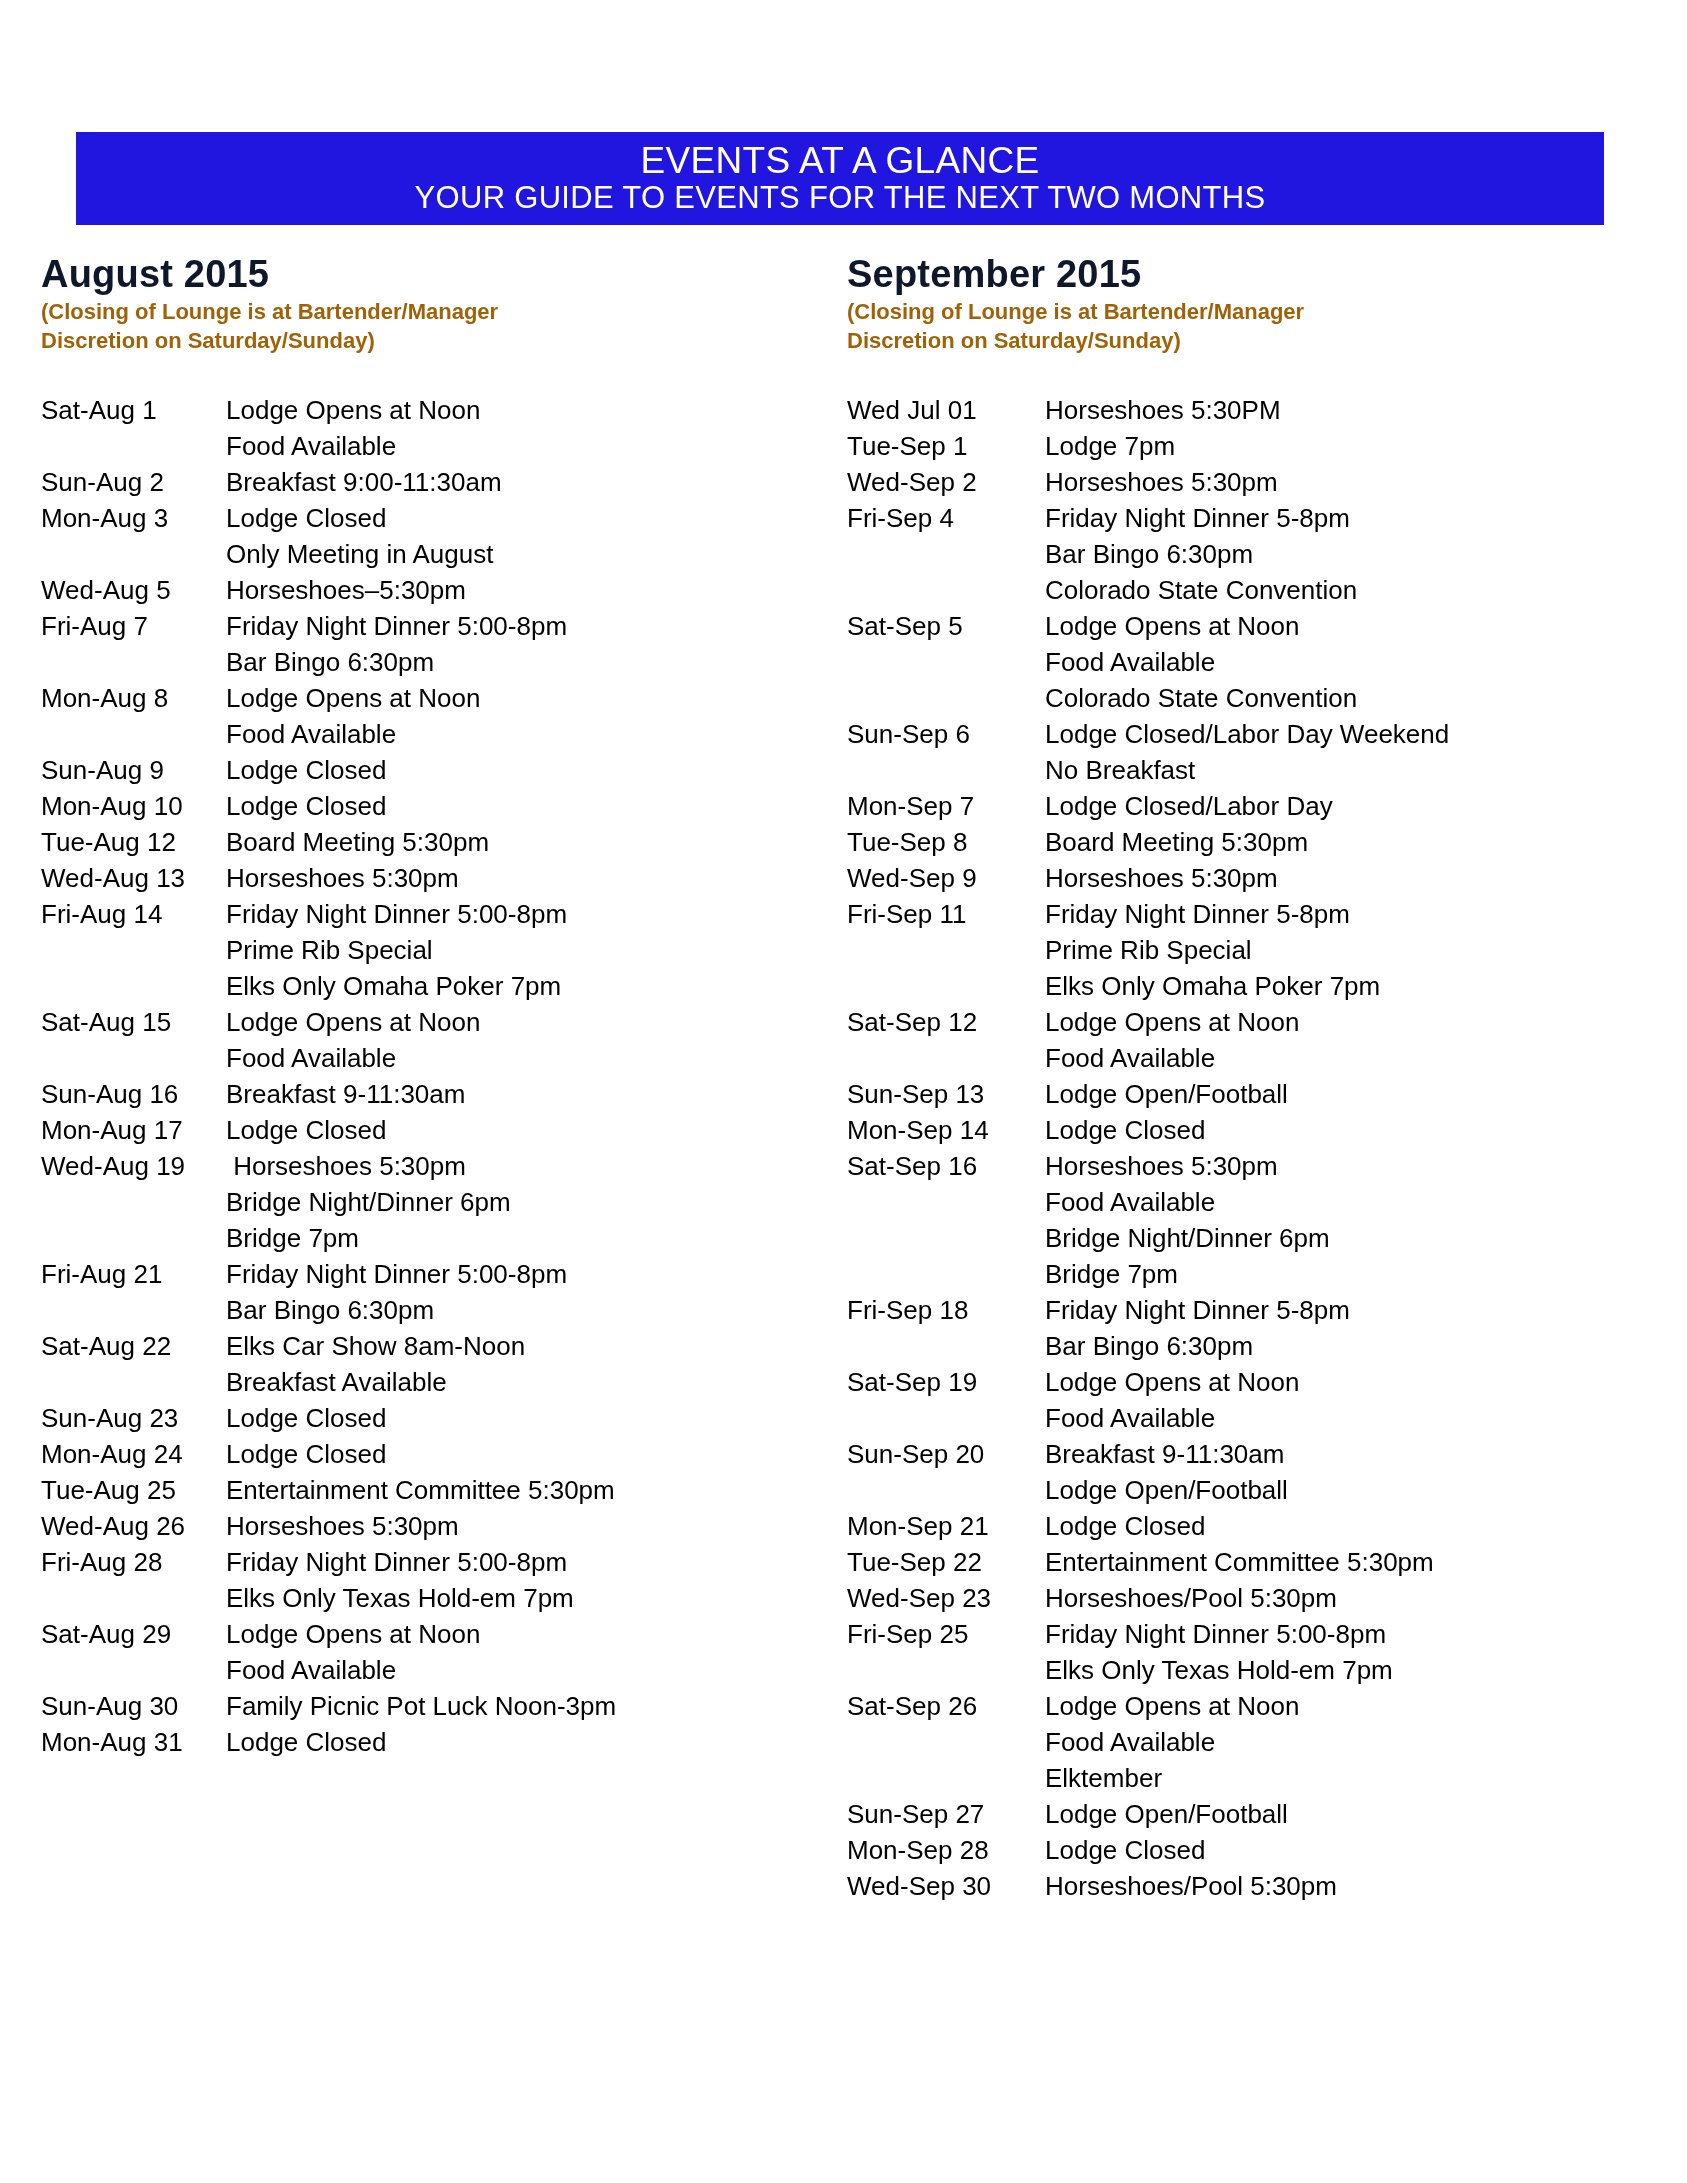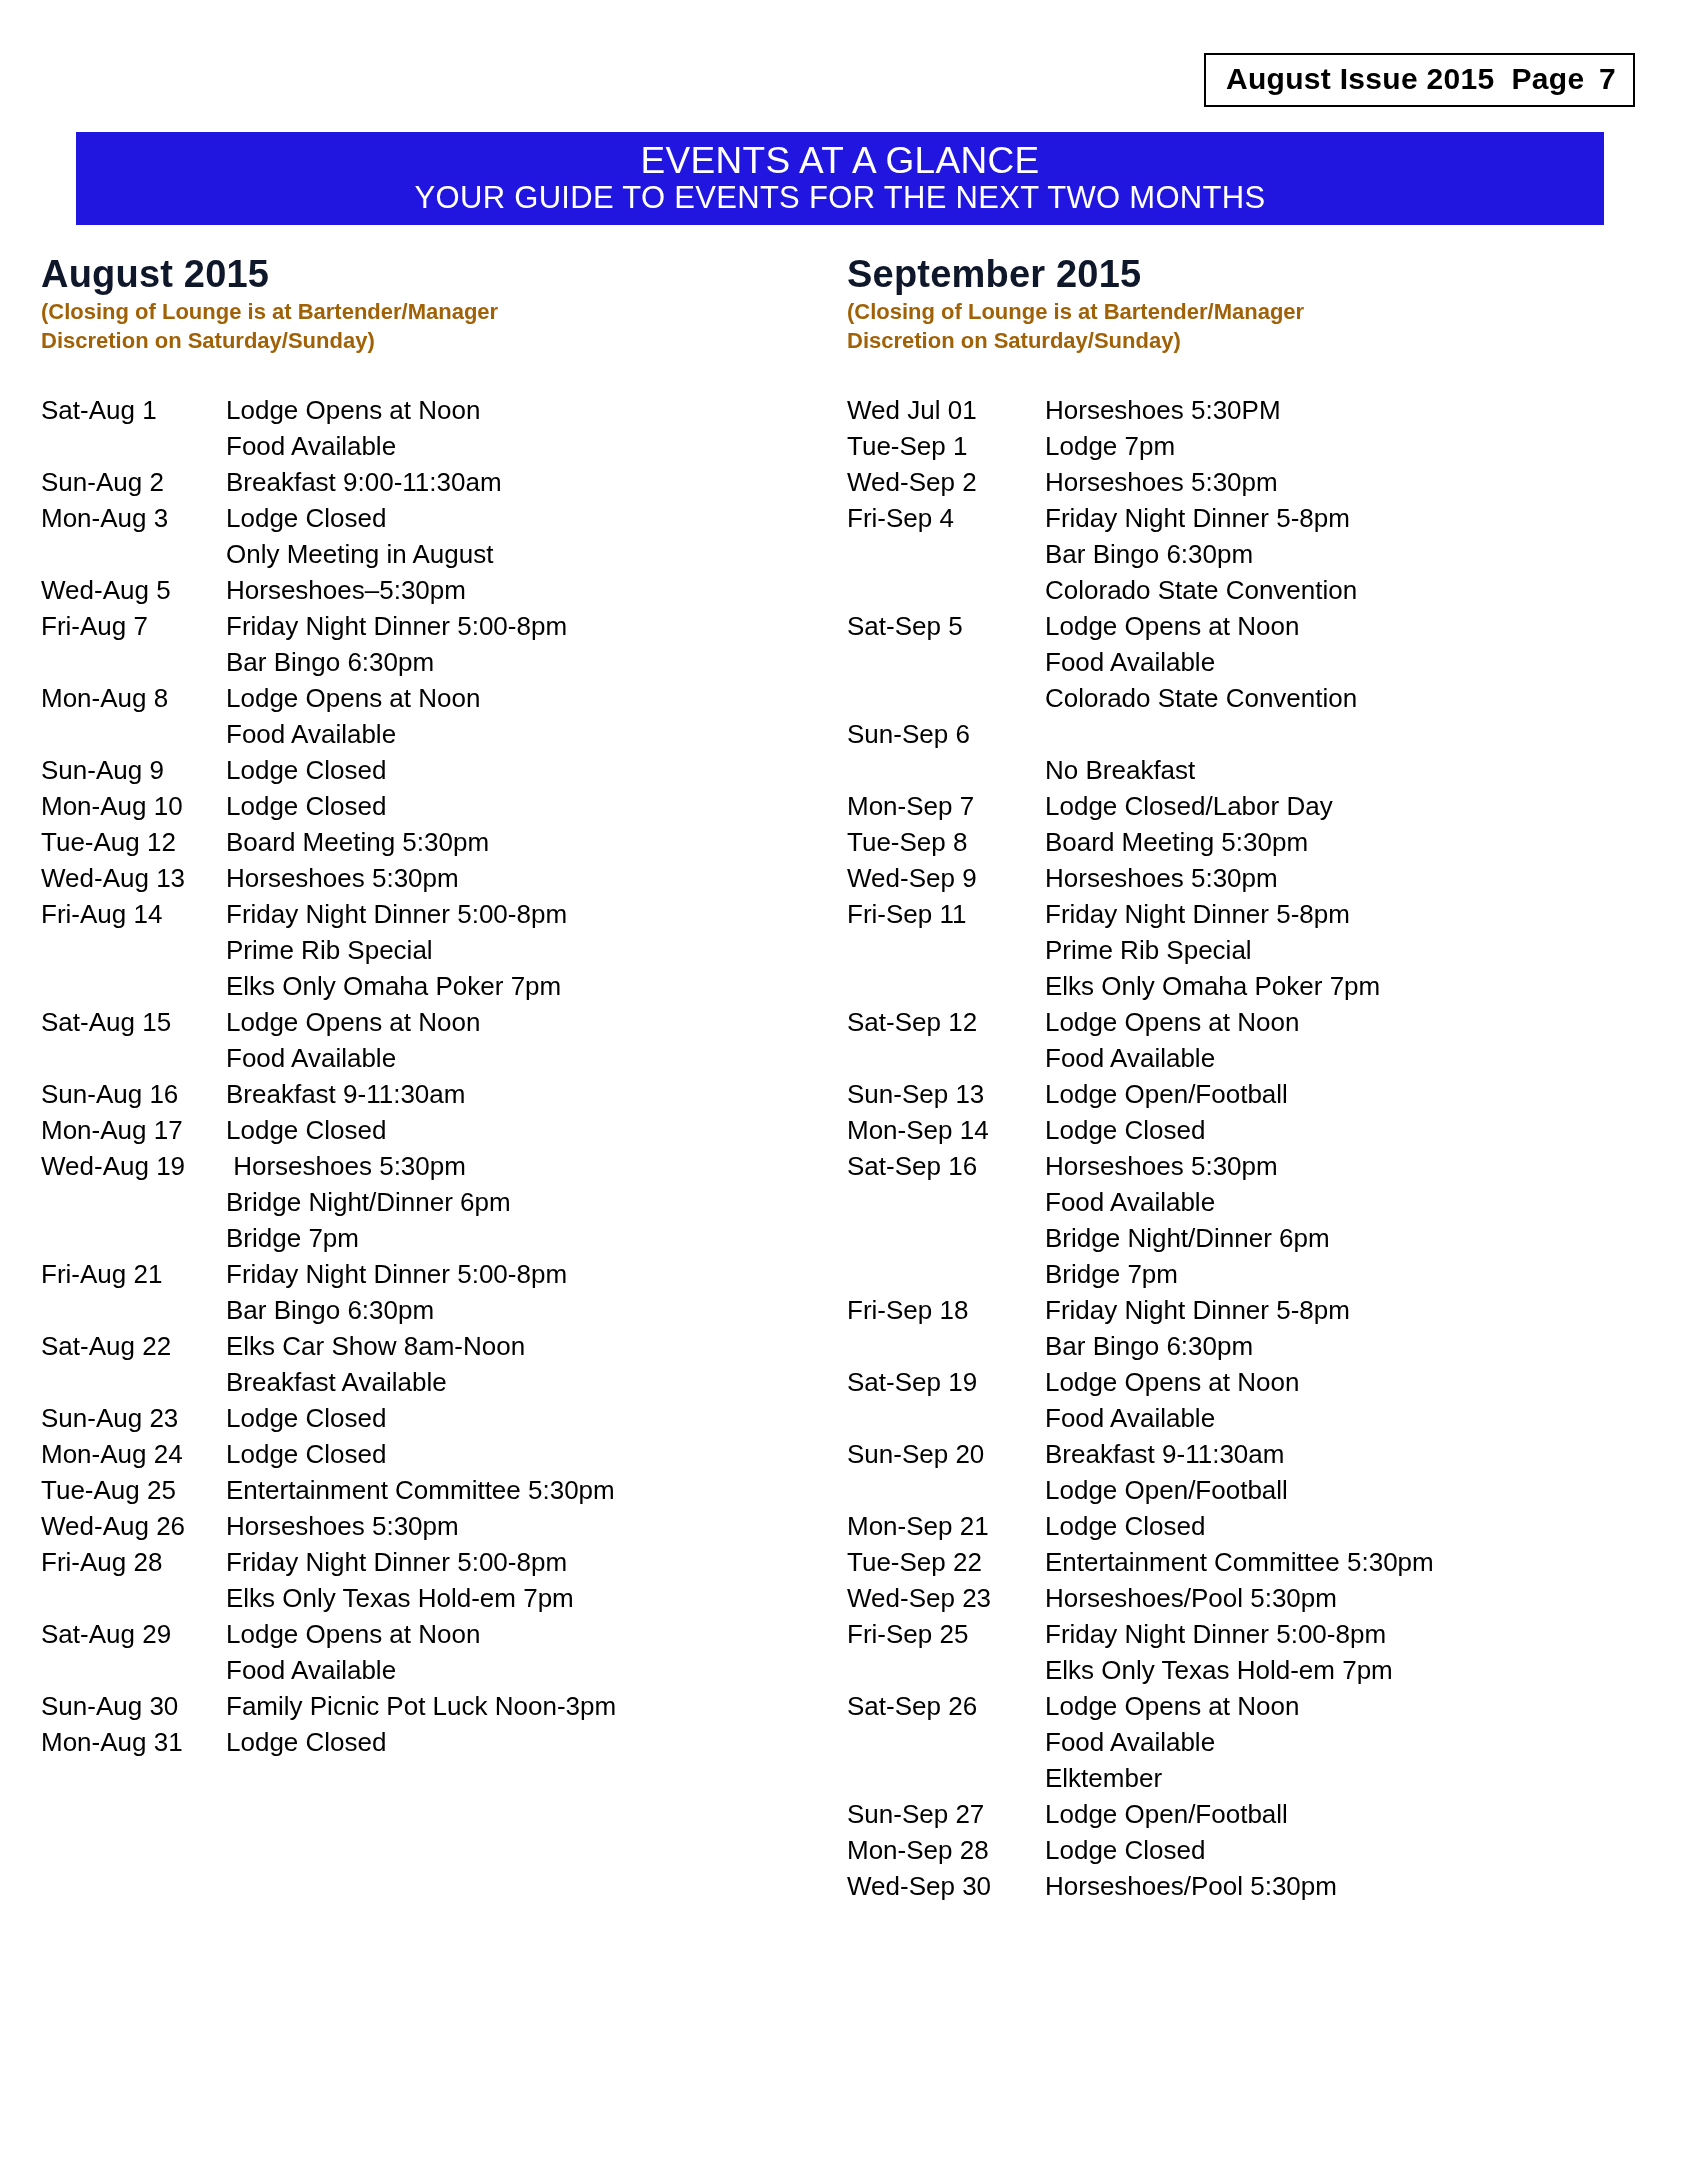--- a/index.html
+++ b/index.html
@@ -114,23 +114,20 @@
   .col-right .date {
     width: 198px;
     flex: 0 0 198px;
   }
 </style>
 </head>
 <body>
 
 <div class="page">
 
-  <div class="issue-box">
-    <span class="issue-text">August Issue 2015</span><span class="page-word">Page</span><span>7</span>
-  </div>
 
   <div class="banner">
     <div class="line1">EVENTS AT A GLANCE</div>
     <div class="line2">YOUR GUIDE TO EVENTS FOR THE NEXT TWO MONTHS</div>
   </div>
 
   <div class="columns">
 
     <div class="col col-left">
       <div class="month-title">August 2015</div>
@@ -328,20 +325,21 @@
           <div class="row">
             <span class="date"></span>
             <span class="desc">Food Available</span>
           </div>
           <div class="row">
             <span class="date"></span>
             <span class="desc">Colorado State Convention</span>
           </div>
           <div class="row">
             <span class="date">Sun-Sep 6</span>
+            <span class="desc">Lodge Closed/Labor Day Weekend</span>
           </div>
           <div class="row">
             <span class="date"></span>
             <span class="desc">No Breakfast</span>
           </div>
           <div class="row">
             <span class="date">Mon-Sep 7</span>
             <span class="desc">Lodge Closed/Labor Day</span>
           </div>
           <div class="row">

